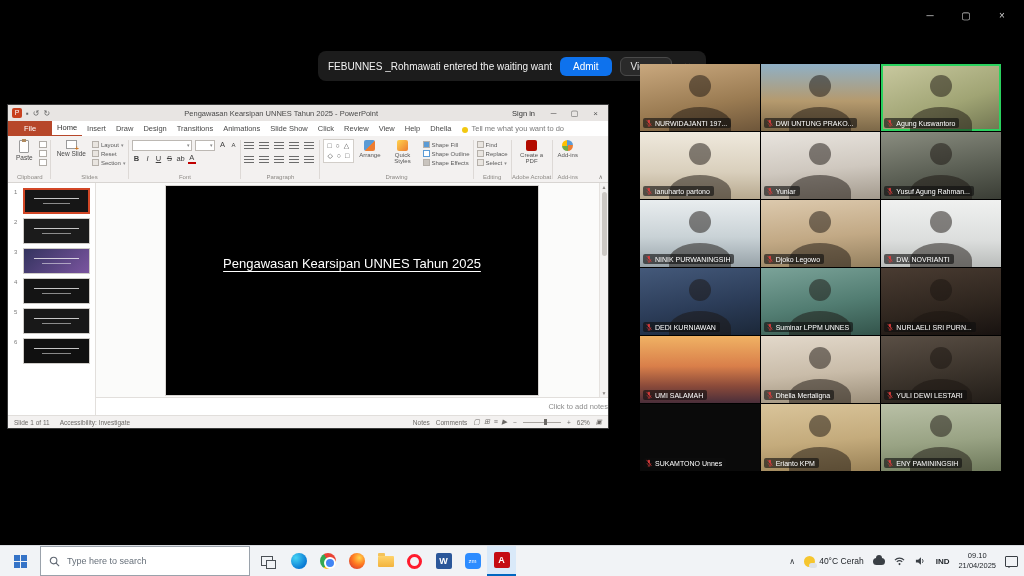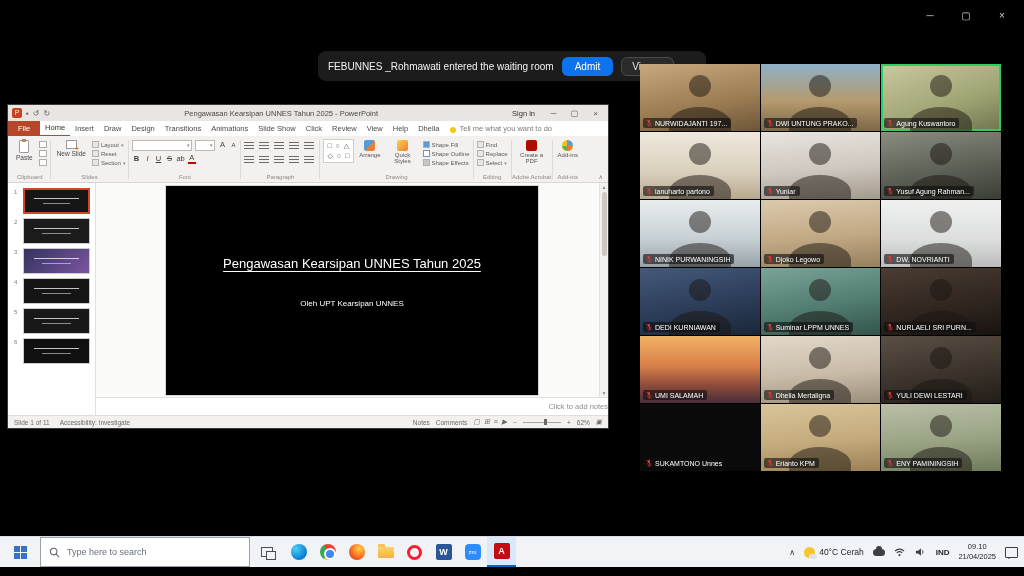--- a/index.html
+++ b/index.html
@@ -30,21 +30,21 @@
   .ppt-titlebar { height:16px; background:#e8e5e3; display:flex; align-items:center; padding:0 4px; gap:4px; }
   .ppt-appicon { width:10px; height:10px; background:#c8401e; color:#fff; font-size:7px; line-height:10px;
     text-align:center; border-radius:2px; flex:0 0 auto; }
   .qat { display:flex; gap:4px; color:#666; font-size:8px; }
   .ppt-title { flex:1; text-align:center; font-size:7.5px; color:#4a4a4a; white-space:nowrap; overflow:hidden; }
   .signin { font-size:7.5px; color:#333; margin-right:6px; }
   .pwc { width:17px; text-align:center; font-size:8px; color:#555; }
 
   .ppt-menubar { height:15px; background:#fff; display:flex; align-items:center; font-size:7.5px; color:#494949; }
   .mtab { padding:0 5px; line-height:15px; white-space:nowrap; }
-  .mtab.file { background:#b7472a; color:#fff; padding:0 10px; }
+  .mtab.file { background:#b7472a; color:#fff; padding:0 16px; }
   .mtab.active { border-bottom:2px solid #b7472a; color:#2f2f2f; }
   .tellme { display:flex; align-items:flex-end; gap:3px; margin-left:6px; color:#7a7a7a; white-space:nowrap; }
   .bulb { width:6px; height:6px; border-radius:50%; background:#f2c javascript811; background:#f2c811; }
 
   .ribbon { height:47px; background:#f3f1f0; border-bottom:1px solid #d8d5d2; display:flex;
     align-items:stretch; padding:1px 2px 0 2px; position:relative; }
   .rgroup { display:flex; flex-direction:column; }
   .rcontent { flex:1; display:flex; align-items:flex-start; gap:3px; padding:2px 3px 0 3px; }
   .rcontent.col { flex-direction:column; gap:2px; }
   .glabel { font-size:6px; color:#8d8a86; text-align:center; padding:0 0 2px; }
@@ -123,21 +123,21 @@
   .figure::before { content:""; position:absolute; left:50%; top:11px; width:22px; height:22px; margin-left:-11px;
     border-radius:50%; background:rgba(26,20,15,.5); }
   .figure::after { content:""; position:absolute; left:50%; bottom:-10px; width:62px; height:34px; margin-left:-31px;
     border-radius:50% 50% 0 0; background:rgba(26,20,15,.5); }
   .pill { position:absolute; left:3px; bottom:3px; max-width:calc(100% - 6px); display:flex; align-items:center;
     gap:2px; background:rgba(15,15,15,.62); border-radius:2px; padding:1px 4px 1px 2px; color:#fff;
     font-size:7px; white-space:nowrap; overflow:hidden; }
   .mic { width:8px; height:8px; flex:0 0 auto; }
 
   
-  .taskbar { position:absolute; bottom:9px; left:0; width:1024px; height:31px; background:#f1f3f6;
+  .taskbar { position:absolute; bottom:0; left:0; width:1024px; height:31px; background:#f1f3f6;
     border-top:1px solid #d9dce1; display:flex; align-items:stretch; }
   .start { width:40px; display:flex; align-items:center; justify-content:center; }
   .winlogo { display:grid; grid-template-columns:6px 6px; grid-template-rows:6px 6px; gap:1px; }
   .winlogo i { background:#3573c7; }
   .searchbox { width:210px; background:#fff; border:1px solid #9aa2ab; display:flex; align-items:center;
     gap:7px; padding:0 8px; }
   .search-text { font-size:9px; color:#67707a; white-space:nowrap; }
   .taskview { width:34px; display:flex; align-items:center; justify-content:center; }
   .tv-icon { width:12px; height:10px; border:1px solid #4a4f55; position:relative; }
   .tv-icon::before { content:""; position:absolute; right:-4px; bottom:-4px; width:8px; height:7px;
@@ -191,21 +191,21 @@
 
 <div class="screen">
 
   <div class="os-controls">
     <span class="osc">─</span>
     <span class="osc">▢</span>
     <span class="osc">×</span>
   </div>
 
   <div class="notification">
-    <span class="notif-text">FEBUNNES _Rohmawati entered the waiting room</span>
+    <span class="notif-text">FEBUNNES _Rohmawati entered the waiting want</span>
     <button class="btn-admit">Admit</button>
     <button class="btn-view">
       <span>View</span>
       <span class="chev">∨</span>
     </button>
     <span class="notif-close">×</span>
   </div>
 
   <div class="ppt">
     <div class="ppt-titlebar">
@@ -436,21 +436,20 @@
         <div class="thumb-row">
           <span class="tnum">6</span>
           <div class="timg" style="background: rgb(16, 16, 16);"></div>
         </div>
       </div>
 
       <div class="mainview">
         <div class="slidewrap">
           <div class="slide">
             <div class="slide-title">Pengawasan Kearsipan UNNES Tahun 2025</div>
-            <div class="slide-sub">Oleh UPT Kearsipan UNNES</div>
           </div>
           <div class="vscroll">
             <span class="varrow" style="top:1px">▲</span>
             <span class="vthumb"></span>
             <span class="varrow" style="bottom:1px">▼</span>
           </div>
         </div>
         <div class="notes">
           <span>Click to add notes</span>
         </div>

